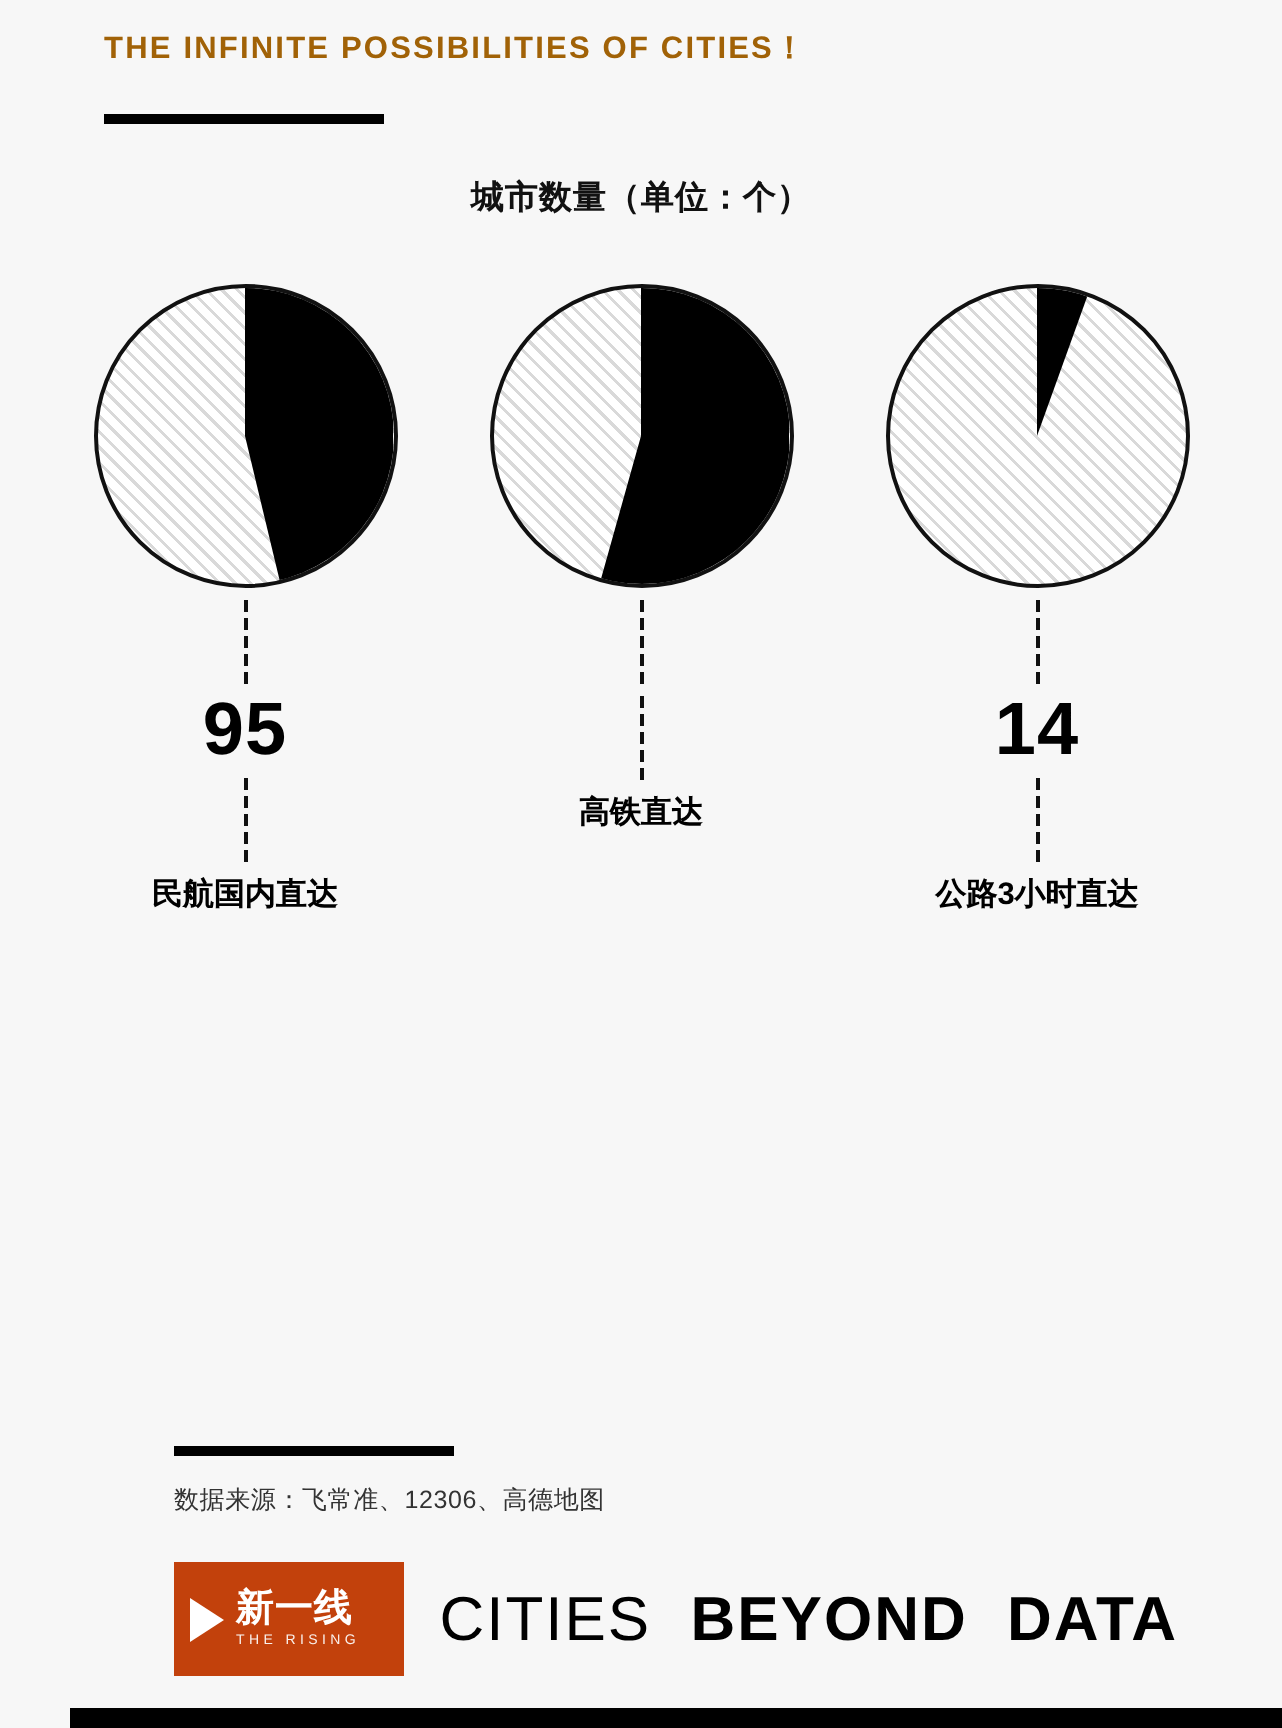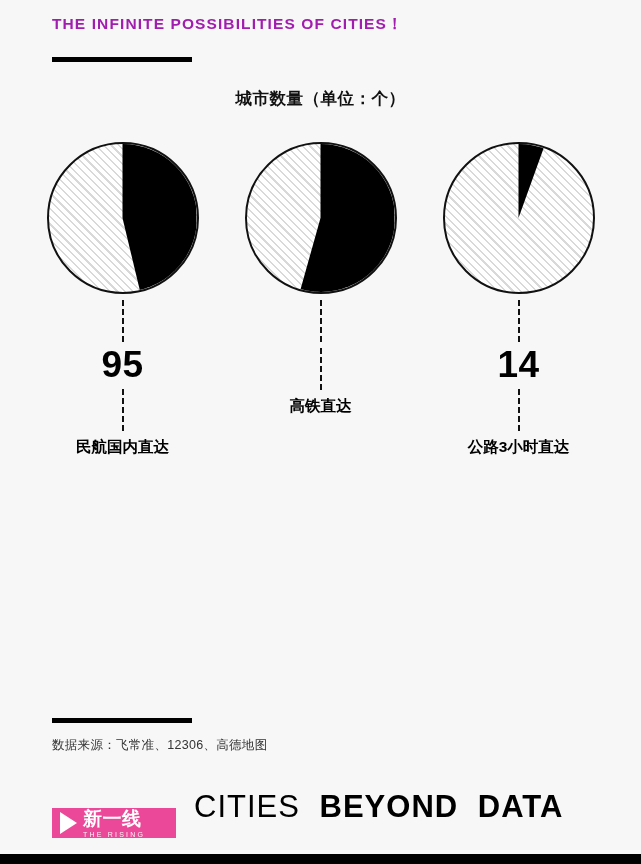--- a/index.html
+++ b/index.html
@@ -22,21 +22,21 @@
     background: #f7f7f7;
   }
   
   .header {
     padding: 14px 52px 0 52px;
   }
   .kicker {
     font-size: 15.5px;
     font-weight: bold;
     letter-spacing: 1.1px;
-    color: #a21caf;
+    color: #a16207;
     margin: 0 0 6px 0;
     white-space: nowrap;
   }
   .title-en {
     font-size: 35px;
     font-weight: bold;
     letter-spacing: 0.5px;
     color: #000;
     margin: 0 0 4px 0;
     line-height: 1.1;
@@ -125,20 +125,21 @@
     font-weight: bold;
     margin-top: 6px;
     white-space: nowrap;
   }
   
   .footer {
     position: absolute;
     left: 0;
     right: 0;
     bottom: 0;
+    padding-left: 35px;
   }
   .footer-rule {
     width: 140px;
     height: 5px;
     background: #000;
     margin: 0 0 14px 52px;
   }
   .source {
     font-size: 12.5px;
     color: #333;
@@ -147,28 +148,27 @@
   }
   .brandbar {
     margin-top: 22px;
     display: flex;
     align-items: center;
     padding: 0 52px 16px 52px;
     gap: 18px;
   }
   .logo {
     width: 124px;
-    height: 30px;
-    background: #ec4899;
+    height: 57px;
+    background: #c2410c;
     display: flex;
     align-items: center;
     gap: 6px;
     padding: 0 8px;
     box-sizing: border-box;
-    margin-top: 32px;
   }
   .logo-play {
     width: 0;
     height: 0;
     border-left: 17px solid #ffffff;
     border-top: 11px solid transparent;
     border-bottom: 11px solid transparent;
     flex: none;
   }
   .logo-textwrap {

